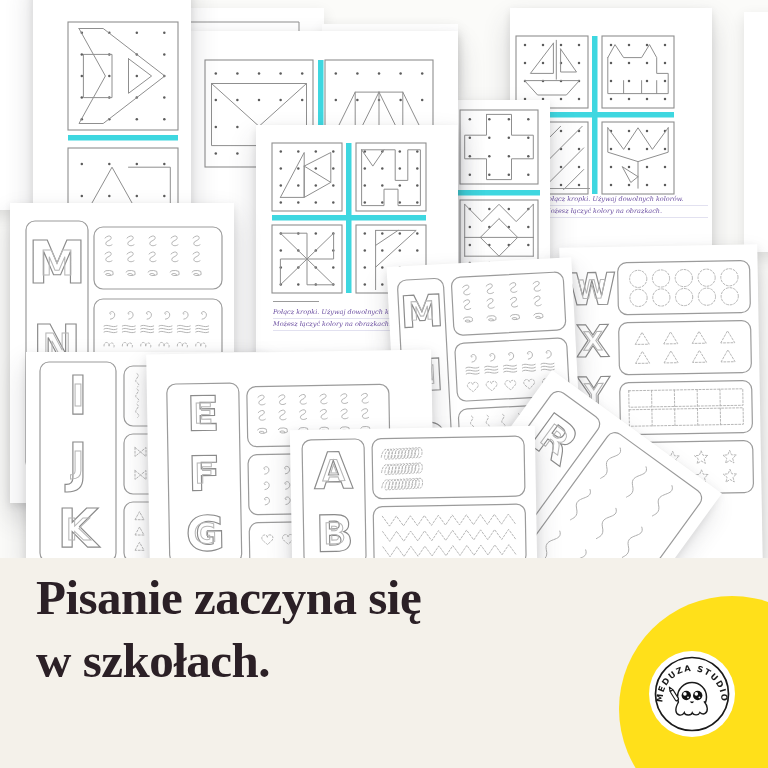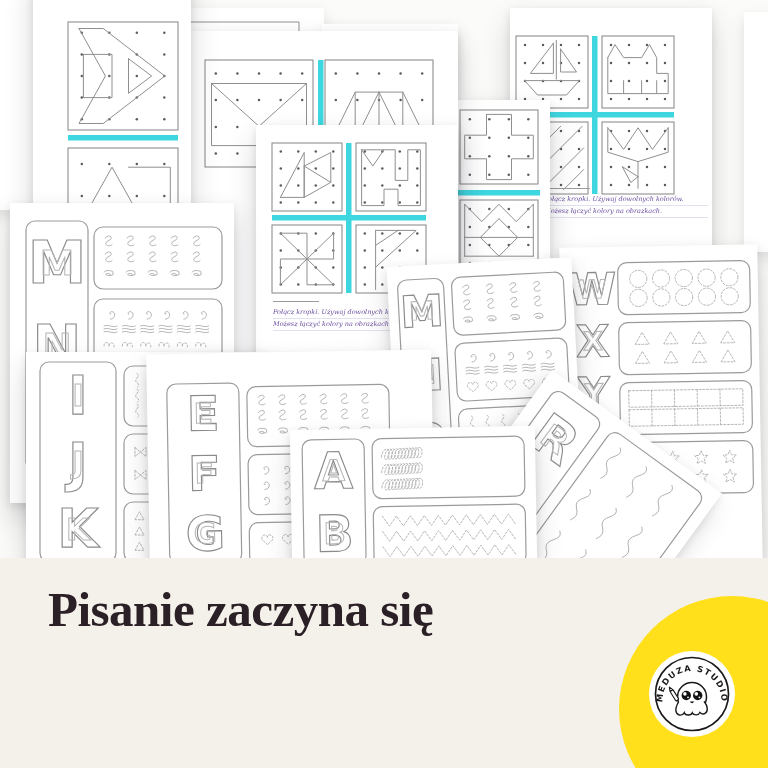--- a/index.html
+++ b/index.html
@@ -19,21 +19,21 @@
   .lo {fill:none;stroke:#8b8b8b;stroke-width:1.15;font-family:"DejaVu Sans",sans-serif;font-weight:700;}
   .li {fill:none;stroke:#b6b6b6;stroke-width:1;font-family:"DejaVu Sans",sans-serif;font-weight:700;}
   .instr{position:absolute;font-family:"DejaVu Serif","Liberation Serif",serif;font-style:italic;
          font-size:6.5px;line-height:1.7;color:#6a4da0;white-space:nowrap;}
   .instr .rule{display:block;width:46px;border-top:1px solid #9b9b9b;margin-bottom:5px;}
   .instr .il{display:block;border-bottom:.5px solid #e2e1f0;padding-right:14px;}
   
   .footer{position:absolute;left:0;top:558px;width:768px;height:210px;overflow:hidden;z-index:40;}
   .yellow-circle{position:absolute;left:619px;top:38px;width:226px;height:226px;border-radius:50%;}
   .badge{position:absolute;left:648px;top:92px;width:88px;height:88px;}
-  .headline{position:absolute;left:36px;top:8px;margin:12px;
+  .headline{position:absolute;left:36px;top:8px;margin:0;
             font-family:"Liberation Serif","DejaVu Serif",serif;font-weight:700;
             font-size:49px;line-height:1.29;letter-spacing:-.5px;}
   .headline span{display:block;}
 </style>
 </head>
 <body>
 
 <div class="stage">
   <div class="collage" id="collage">
       <div class="pg bk" style="left: -58px; top: -40px; width: 175px; height: 250px; z-index: 1;">
@@ -846,15 +846,16 @@
     <path d="M41.8,51.6 q2.2,3.2 4.4,0 z" fill="#111"></path>
     <g transform="rotate(-32 27 46)">
       <rect x="25.2" y="39.5" width="3.4" height="11.5" rx="1.2" fill="#fff" stroke="#1a1a1a" stroke-width="1.1"></rect>
       <path d="M25.2,39.5 l1.7,-4 l1.7,4 z" fill="#fff" stroke="#1a1a1a" stroke-width="1.1" stroke-linejoin="round"></path>
       <path d="M25.6,51 h2.6" stroke="#1a1a1a" stroke-width="1.1"></path>
     </g>
   </g>
 </svg></div>
     <h1 class="headline" id="headline" style="color: rgb(43, 32, 38);">
       <span>Pisanie zaczyna się</span>
+      <span>w szkołach.</span>
     </h1>
   </div>
 </div>
 
 </body></html>

